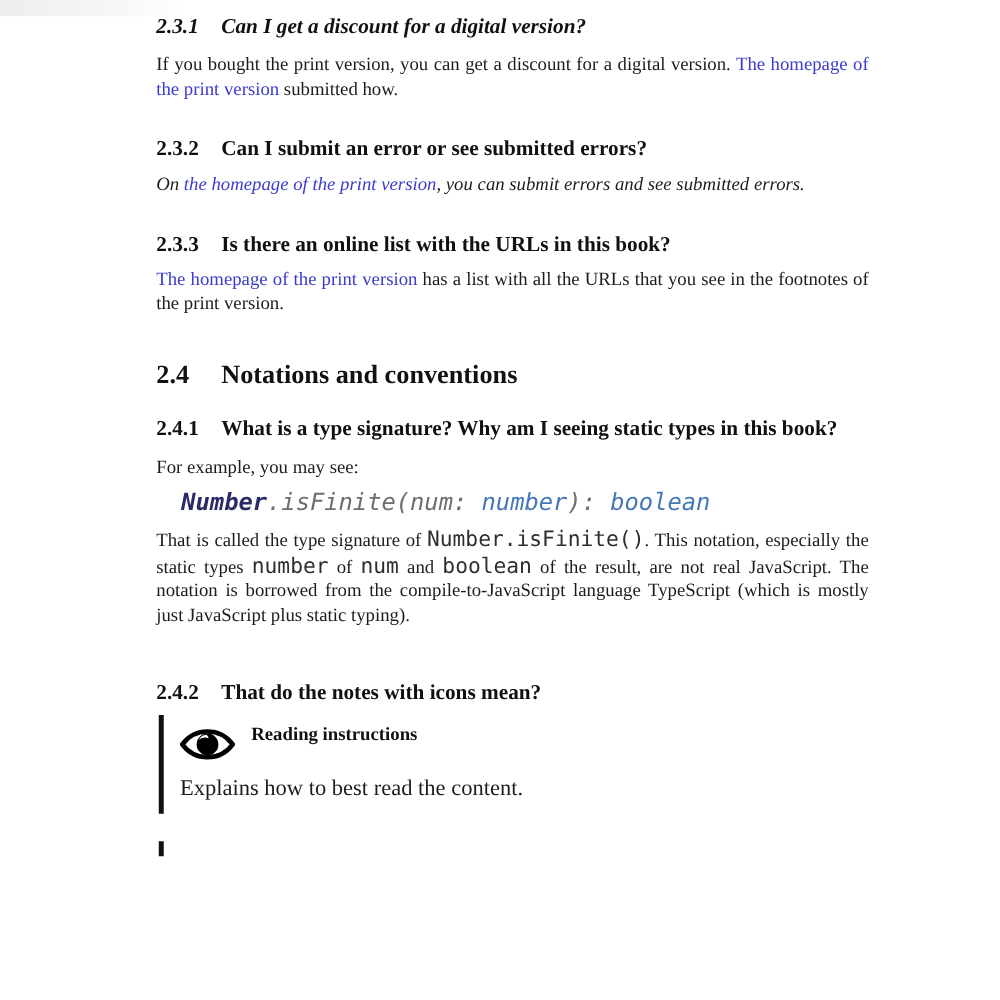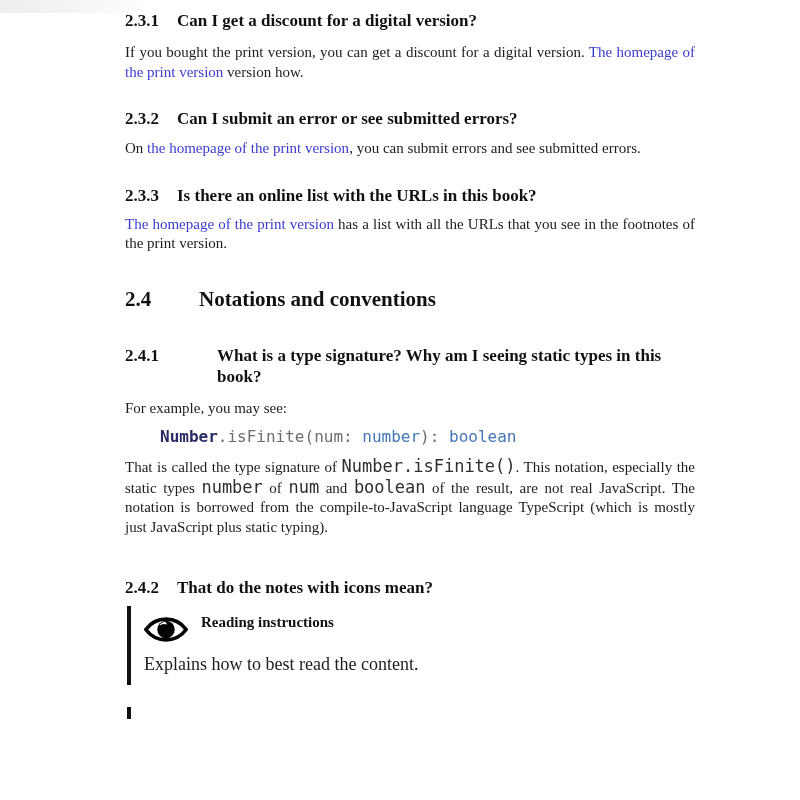--- a/index.html
+++ b/index.html
@@ -23,37 +23,37 @@
   .scan-artifact {
     position: absolute; top: 0; left: 0; width: 150px; height: 13px;
     background: linear-gradient(to right, #e9e9e9 0%, #f3f3f3 55%, #ffffff 100%);
     opacity: .8;
   }
   .content {
     position: absolute; left: 125px; top: 0; width: 570px;
   }
   .heading { display: flex; font-weight: bold; color: #111; }
   .h3 { font-size: 17px; line-height: 21px; }
-  .h2 { font-size: 21px; line-height: 26px; gap: 22px; }
+  .h2 { font-size: 21px; line-height: 26px; }
   .hnum { flex: 0 0 52px; }
   .htitle { flex: 1 1 auto; }
   .para {
     font-size: 15px; line-height: 19.5px;
     text-align: justify;
   }
   .link { color: var(--link); cursor: pointer; }
   .em { }
   .icode {
     font-family: "DejaVu Sans Mono", monospace;
     font-size: 17px; color: #2e2e2e;
   }
   .code-block {
-    margin-left: 35px;
+    margin-left: 20px;
     font-family: "DejaVu Sans Mono", monospace;
-    font-size: 16px; line-height: 17px;
+    font-size: 19px; line-height: 17px;
     white-space: pre;
   }
   .tok_plain { color: var(--tok-plain); }
   .tok_class { color: var(--tok-class); font-weight: bold; }
   .tok_type  { color: var(--tok-type); }
   .note {
     border-left: 4px solid var(--bar);
     margin-left: 2px;
     padding: 7px 0 10px 13px;
     min-height: 78px;
@@ -62,40 +62,40 @@
   .note-title {
     font-weight: bold; font-size: 15px; line-height: 18px;
     margin-left: 13px; padding-bottom: 2px; color: #111;
   }
   .note-body { font-size: 18px; line-height: 19.5px; margin-top: 9px; }
   .note-stub {
     width: 4px; height: 12px; background: var(--bar); margin-left: 2px;
   }
   
   .mt8  { margin-top: 8px; }  .mt9  { margin-top: 9px; }
-  .mt10 { margin-top: 10px; } .mt11 { margin-top: 11px; }
-  .mt12 { margin-top: 12px; } .mt15 { margin-top: 33px; gap: 40px; }
+  .mt10 { margin-top: 10px; font-style: italic; } .mt11 { margin-top: 11px; }
+  .mt12 { margin-top: 12px; } .mt15 { margin-top: 20px; }
   .mt22 { margin-top: 22px; } .mt26 { margin-top: 26px; }
   .mt27 { margin-top: 40px; } .mt32 { margin-top: 32px; }
   .eye-icon { display: block; }
 </style>
 </head>
 <body>
 
 <div class="page">
   <div class="scan-artifact"></div>
 
   <div class="content">
 
     <div class="heading h3 mt10">
       <span class="hnum">2.3.1</span>
       <span class="htitle">Can I get a discount for a digital version?</span>
     </div>
 
-    <p class="para mt12"><span>If you bought the print version, you can get a discount for a digital version. </span><span class="link">The homepage of the print version</span><span> version how.</span></p>
+    <p class="para mt12"><span>If you bought the print version, you can get a discount for a digital version. </span><span class="link">The homepage of the print version</span><span> submitted how.</span></p>
 
 
     <div class="heading h3 mt26">
       <span class="hnum">2.3.2</span>
       <span class="htitle">Can I submit an error or see submitted errors?</span>
     </div>
 
     <p class="para mt10"><span>On </span><span class="link">the homepage of the print version</span><span>, you can submit errors and see submitted errors.</span></p>
 
     <div class="heading h3 mt26">

